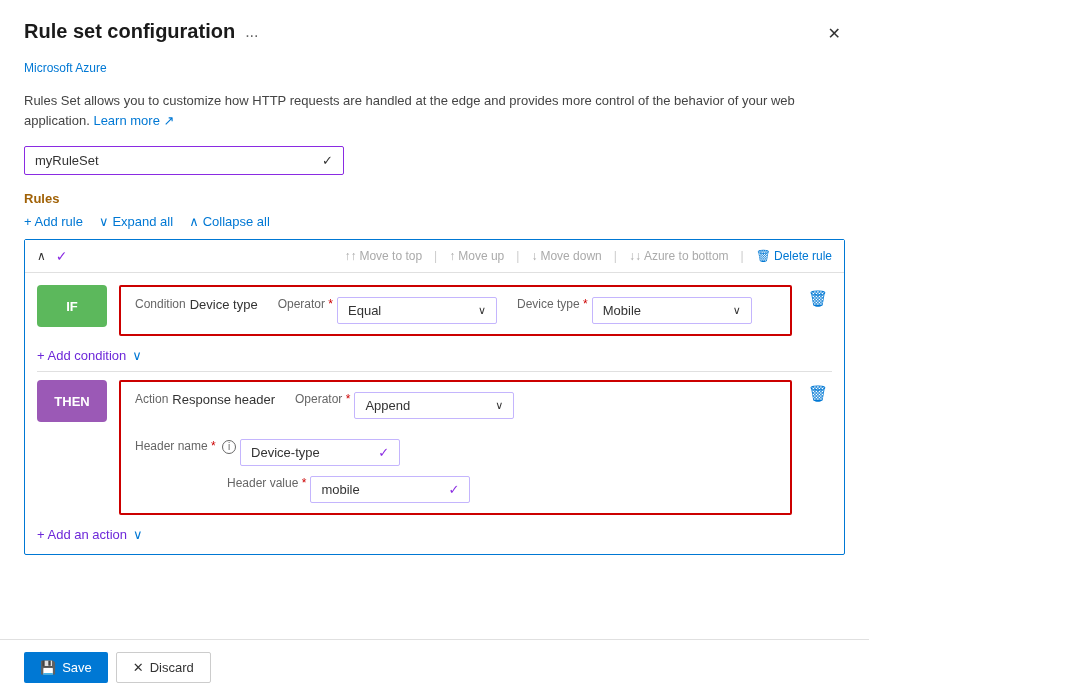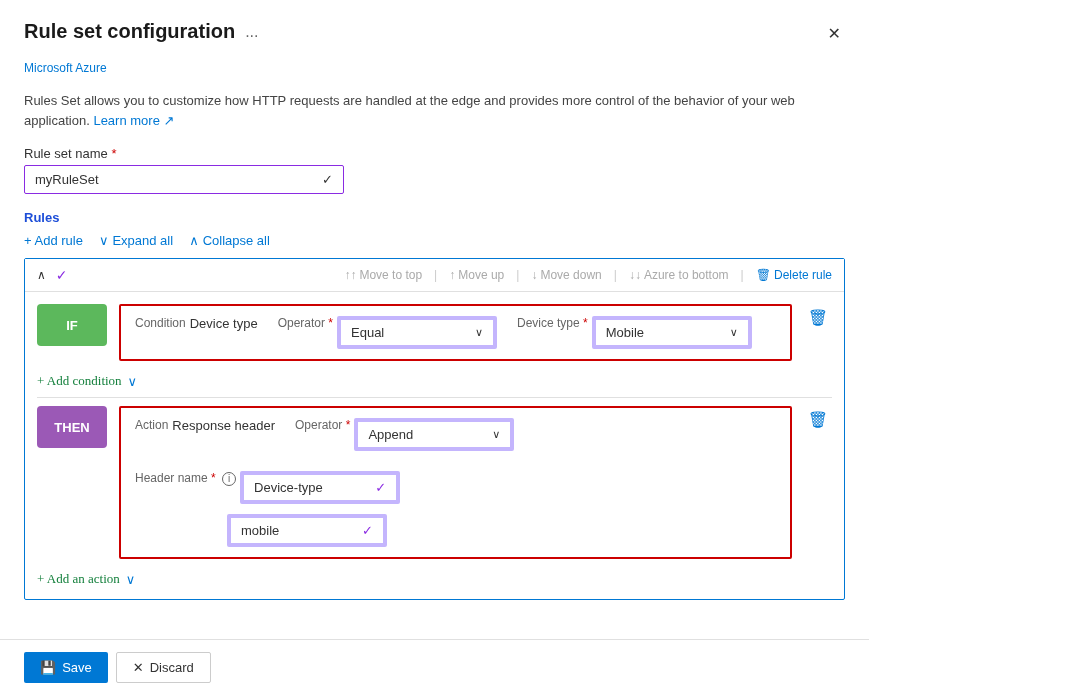--- a/index.html
+++ b/index.html
@@ -19,21 +19,21 @@
 
     .field-label { font-size: 13px; color: #c00; margin-bottom: 4px; }
     .field-label span { color: #333; }
     .field-label .required { color: #c00; }
 
     .rule-set-name-input { width: 320px; border: 1px solid #8a2be2; border-radius: 2px; padding: 6px 10px; font-size: 13px; display: flex; align-items: center; justify-content: space-between; cursor: pointer; }
     .rule-set-name-input span { color: #333; }
     .rule-set-name-input .chevron { color: #333; }
 
     .rules-section { margin-top: 16px; }
-    .rules-label { font-size: 13px; font-weight: 600; margin-bottom: 8px; color: #1d4ed8; }
+    .rules-label { font-size: 13px; font-weight: 600; margin-bottom: 8px; color: #a16207; }
 
     .rules-toolbar { display: flex; align-items: center; gap: 16px; margin-bottom: 10px; font-size: 13px; }
     .rules-toolbar-btn { display: flex; align-items: center; gap: 4px; color: #0078d4; cursor: pointer; background: none; border: none; font-size: 13px; padding: 0; }
 
     .rule-container { border: 1px solid #0078d4; border-radius: 2px; margin-bottom: 0; }
 
     .rule-header { display: flex; align-items: center; padding: 8px 12px; background: #fff; border-bottom: 1px solid #e0e0e0; gap: 8px; }
     .rule-collapse-btn { background: none; border: none; cursor: pointer; color: #333; font-size: 12px; }
     .rule-name-input { border: 1px solid #8a2be2; border-radius: 2px; padding: 4px 8px; font-size: 13px; width: 200px; }
     .rule-name-checkmark { color: #8a2be2; margin-left: 2px; font-size: 14px; }
@@ -50,25 +50,25 @@
     .if-badge { background: #5cb85c; color: #fff; font-size: 13px; font-weight: 600; padding: 10px 16px; border-radius: 4px; min-width: 70px; text-align: center; height: 42px; display: flex; align-items: center; justify-content: center; }
     .then-badge { background: #9b59b6; color: #fff; font-size: 13px; font-weight: 600; padding: 10px 16px; border-radius: 4px; min-width: 70px; text-align: center; height: 42px; display: flex; align-items: center; justify-content: center; }
 
     .condition-card { border: 2px solid #c00; border-radius: 2px; padding: 10px 14px; flex: 1; }
     .condition-fields { display: flex; gap: 20px; align-items: flex-start; }
     .condition-field-group { display: flex; flex-direction: row; gap: 4px; }
     .field-header { font-size: 12px; color: #666; }
     .field-value { font-size: 13px; color: #333; font-weight: 400; }
     .field-required { color: #c00; }
 
-    .select-control { border: 4px solid #c4b5fd; border-radius: 2px; padding: 5px 10px; font-size: 13px; display: flex; align-items: center; justify-content: space-between; min-width: 160px; cursor: pointer; background: #fff; }
+    .select-control { border: 1px solid #c4b5fd; border-radius: 2px; padding: 5px 10px; font-size: 13px; display: flex; align-items: center; justify-content: space-between; min-width: 160px; cursor: pointer; background: #fff; }
     .select-control .chevron { color: #333; margin-left: 8px; font-size: 11px; }
 
     .add-condition-row { display: flex; align-items: center; gap: 6px; margin-top: 4px; }
-    .add-condition-btn { display: flex; align-items: flex-start; gap: 4px; color: #15803d; cursor: pointer; background: none; border: none; font-size: 13px; padding: 0; font-family: Liberation Serif, serif; }
+    .add-condition-btn { display: flex; align-items: flex-start; gap: 4px; color: #6d28d9; cursor: pointer; background: none; border: none; font-size: 13px; padding: 0; }
 
     .section-divider { border: none; border-top: 1px solid #e0e0e0; margin: 8px 0; }
 
     
     .action-card { border: 2px solid #c00; border-radius: 2px; padding: 10px 14px; flex: 1; }
     .action-fields { display: flex; gap: 20px; align-items: flex-start; flex-wrap: wrap; }
     .action-field-row2 { margin-top: 10px; }
 
     .delete-icon { color: #0078d4; cursor: pointer; font-size: 16px; padding: 4px; }
 
@@ -96,23 +96,20 @@
   </div>
 
   <div class="description">
     <span>Rules Set allows you to customize how HTTP requests are handled at the edge and provides more control of the behavior of your web application.</span>
     <a href="#">
       <span>Learn more</span> <span>↗</span>
     </a>
   </div>
 
   <div>
-    <div class="field-label">
-      <span>Rule set name</span> <span class="required">*</span>
-    </div>
     <div class="rule-set-name-input">
       <span>myRuleSet</span>
       <span class="chevron">✓</span>
     </div>
   </div>
 
   <div class="rules-section">
     <div class="rules-label">Rules</div>
     <div class="rules-toolbar">
       <button class="rules-toolbar-btn">+ Add rule</button>
@@ -228,20 +225,24 @@
                   <span class="info-icon">i</span>
                 </div>
                 <div class="select-control">
                   <span>Device-type</span>
                   <span class="checkmark-inline">✓</span>
                 </div>
               </div>
             </div>
             <div class="action-field-row2">
               <div class="condition-field-group" style="margin-left: 92px;">
+                <div class="field-header">
+                  <span>Header value</span>
+                  <span class="field-required">*</span>
+                </div>
                 <div class="select-control">
                   <span>mobile</span>
                   <span class="checkmark-inline">✓</span>
                 </div>
               </div>
             </div>
           </div>
           <span class="delete-icon">🗑</span>
         </div>
 

